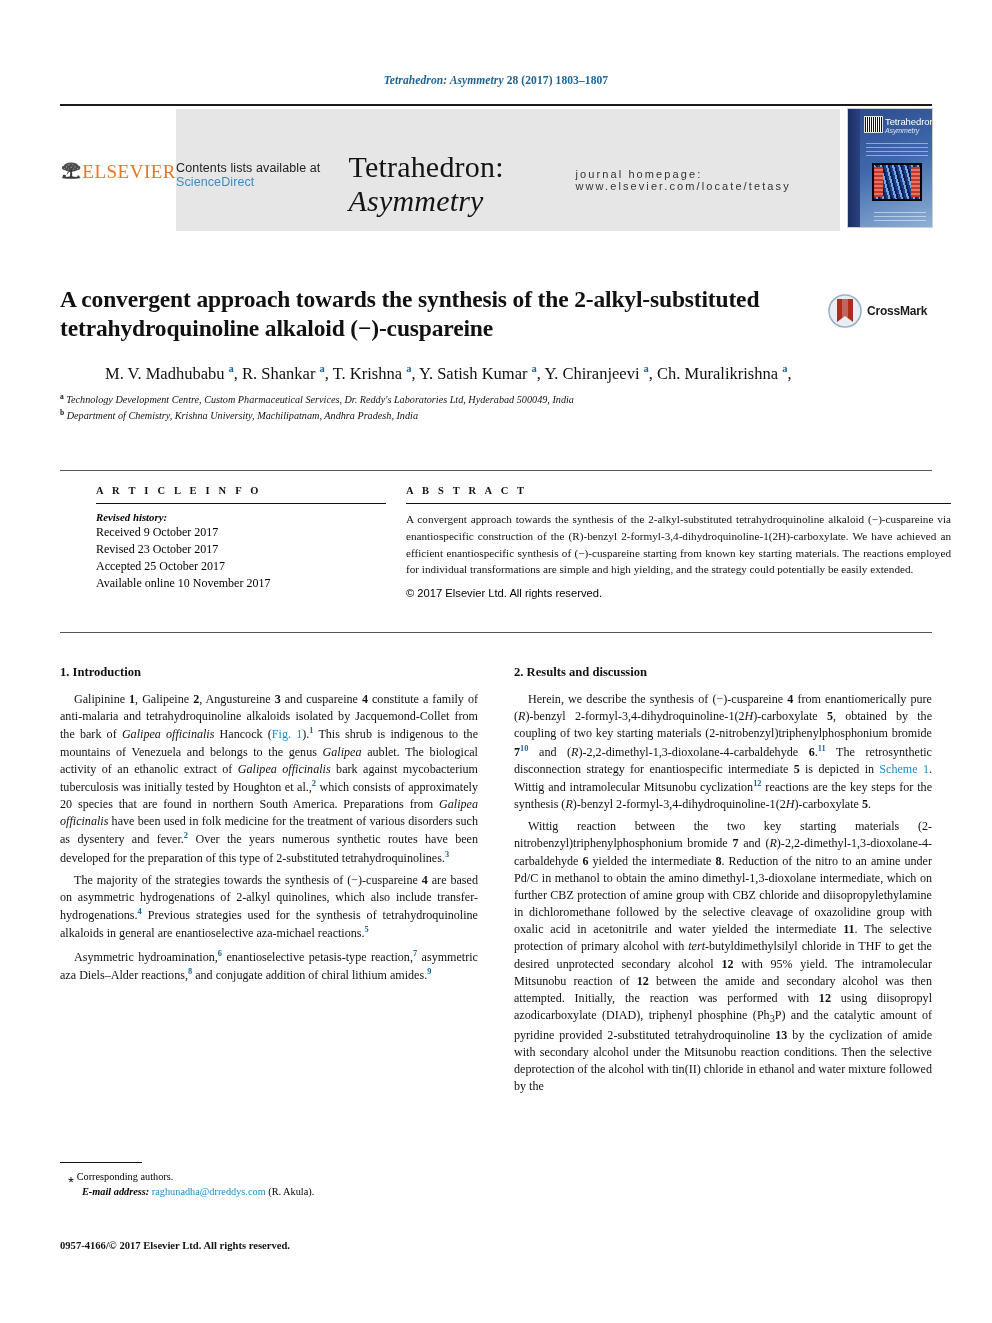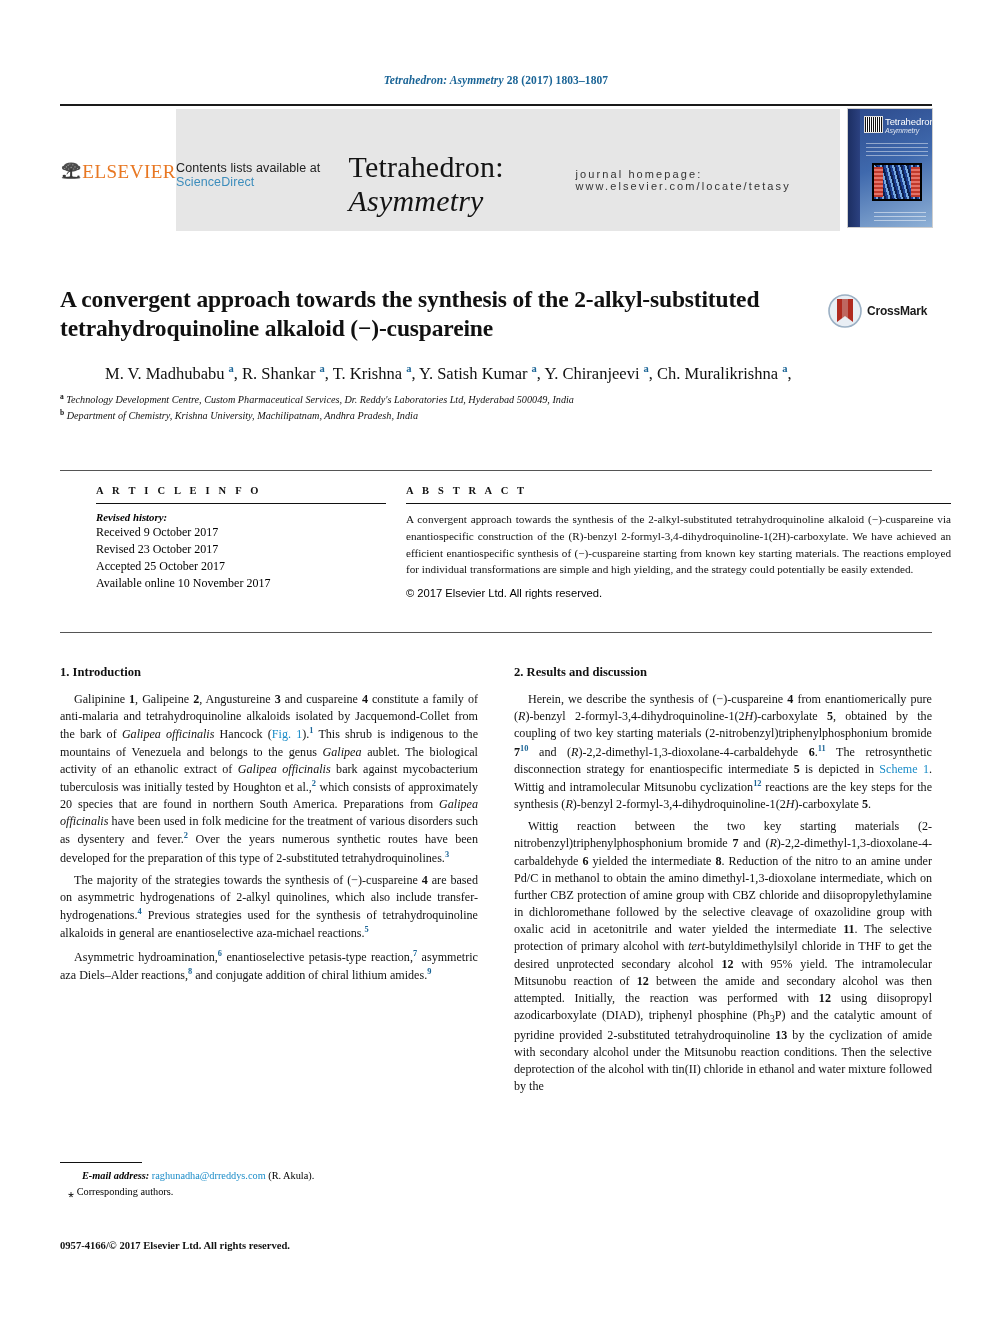--- a/index.html
+++ b/index.html
@@ -489,27 +489,27 @@
     <div class="bcol">
       <h2 class="sec-head">2. Results and discussion</h2>
       <p class="para">Herein, we describe the synthesis of (−)-cuspareine <b>4</b> from enantiomerically pure (<i>R</i>)-benzyl 2-formyl-3,4-dihydroquinoline-1(2<i>H</i>)-carboxylate <b>5</b>, obtained by the coupling of two key starting materials (2-nitrobenzyl)triphenylphosphonium bromide <b>7</b><sup>10</sup> and (<i>R</i>)-2,2-dimethyl-1,3-dioxolane-4-carbaldehyde <b>6</b>.<sup>11</sup> The retrosynthetic disconnection strategy for enantiospecific intermediate <b>5</b> is depicted in <span class="xref">Scheme 1</span>. Wittig and intramolecular Mitsunobu cyclization<sup>12</sup> reactions are the key steps for the synthesis (<i>R</i>)-benzyl 2-formyl-3,4-dihydroquinoline-1(2<i>H</i>)-carboxylate <b>5</b>.</p>
       <p class="para">Wittig reaction between the two key starting materials (2-nitrobenzyl)triphenylphosphonium bromide <b>7</b> and (<i>R</i>)-2,2-dimethyl-1,3-dioxolane-4-carbaldehyde <b>6</b> yielded the intermediate <b>8</b>. Reduction of the nitro to an amine under Pd/C in methanol to obtain the amino dimethyl-1,3-dioxolane intermediate, which on further CBZ protection of amine group with CBZ chloride and diisopropylethylamine in dichloromethane followed by the selective cleavage of oxazolidine group with oxalic acid in acetonitrile and water yielded the intermediate <b>11</b>. The selective protection of primary alcohol with <i>tert</i>-butyldimethylsilyl chloride in THF to get the desired unprotected secondary alcohol <b>12</b> with 95% yield. The intramolecular Mitsunobu reaction of <b>12</b> between the amide and secondary alcohol was then attempted. Initially, the reaction was performed with <b>12</b> using diisopropyl azodicarboxylate (DIAD), triphenyl phosphine (Ph<sub>3</sub>P) and the catalytic amount of pyridine provided 2-substituted tetrahydroquinoline <b>13</b> by the cyclization of amide with secondary alcohol under the Mitsunobu reaction conditions. Then the selective deprotection of the alcohol with tin(II) chloride in ethanol and water mixture followed by the</p>
     </div>
 
   </div>
 
   <div class="footnote">
     <div class="fn-rule"></div>
+    <div class="fn-line">
+      <span class="star">⁎</span>
+      <span>Corresponding authors.</span>
+    </div>
     <div class="fn-line fn-email">
       <i>E-mail address:</i>
       <a href="#">raghunadha@drreddys.com</a><span> (R. Akula).</span>
     </div>
-    <div class="fn-line">
-      <span class="star">⁎</span>
-      <span>Corresponding authors.</span>
-    </div>
   </div>
 
   <div class="footer">
     <div class="issn">0957-4166/© 2017 Elsevier Ltd. All rights reserved.</div>
   </div>
 
 </div>
 
 </body></html>

